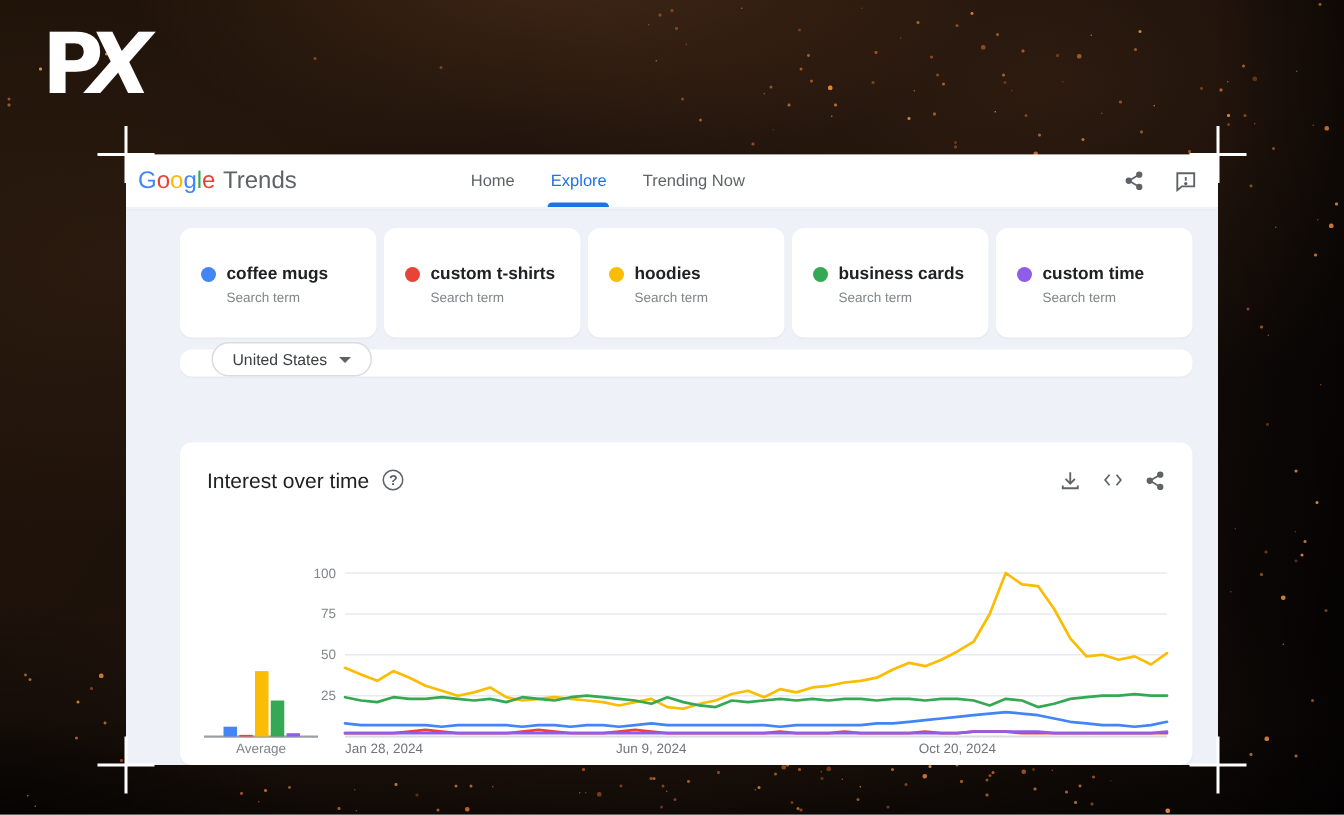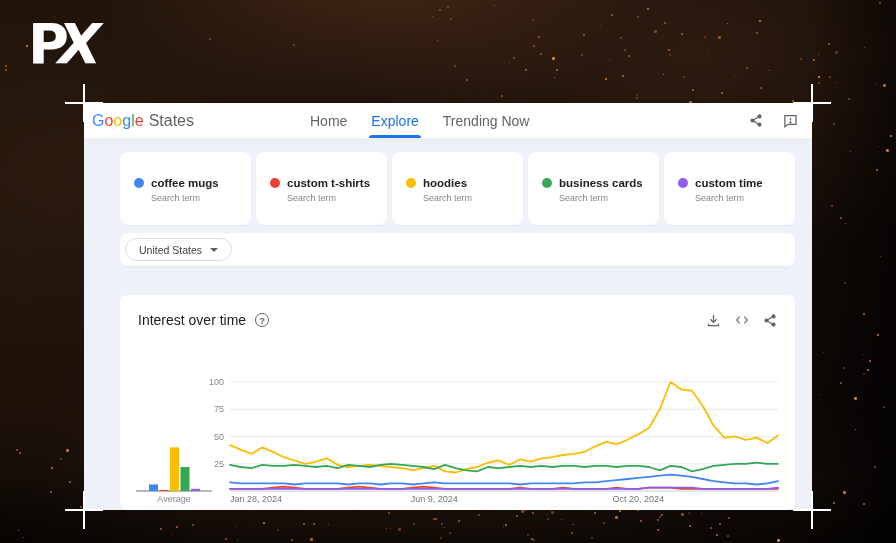--- a/index.html
+++ b/index.html
@@ -40,41 +40,41 @@
   .panel { position:absolute; left:84px; top:103px; width:728px; height:407px;
     background:#eef1f7; overflow:hidden; }
   .gt-header { position:relative; height:36px; background:#fff;
     border-bottom:1px solid #f1f1f1; box-shadow:0 1px 2px rgba(0,0,0,.04);
     display:flex; align-items:center; padding:0 14px 0 8px; }
   .brand { display:flex; align-items:baseline; font-size:16px; }
   .brand .g-letters span { font-weight:500; }
   .brand .suffix { color:#5f6368; margin-left:5px; font-weight:400; }
   .gt-nav { display:flex; height:100%; margin-left:104px; }
   .gt-nav .nav-item { position:relative; display:flex; align-items:center;
-    padding:0 12px; font-size:14px; color:#5f6368; font-weight:500; cursor:pointer; }
+    padding:0 12px; font-size:11px; color:#5f6368; font-weight:500; cursor:pointer; }
   .gt-nav .nav-item.active { color:#1a73e8; }
   .gt-nav .nav-item.active::after { content:""; position:absolute; left:10px; right:10px;
     bottom:0; height:3px; background:#1a73e8; border-radius:3px 3px 0 0; }
   .hdr-icons { margin-left:auto; display:flex; gap:20px; align-items:center; color:#5f6368; }
   .hdr-icons svg { display:block; cursor:pointer; }
 
   .content { position:absolute; left:36px; right:17px; top:36px; }
 
   
   .cards { position:absolute; left:0; right:0; top:13px; display:flex; gap:5px; }
   .term-card { flex:1 1 0; height:73px; background:#fff; border-radius:8px;
     padding:25px 0 0 14px; cursor:pointer; box-shadow:0 1px 1px rgba(60,64,67,.04); }
   .term-head { display:flex; align-items:center; gap:7px;text-align:right; }
   .term-dot { width:10px; height:10px; border-radius:50%; flex:0 0 auto; }
   .term-label { font-size:11.5px; font-weight:bold; color:#202124; white-space:nowrap; }
   .term-sub { font-size:9px; color:#80868b; margin:4px 0 0 17px; }
 
   
-  .filterbar { position:absolute; left:0; right:0; top:94px; height:33px; background:#fff;
-    border-radius:8px; display:flex; align-items:center; gap:7px; padding:0 5px;
+  .filterbar { position:absolute; left:0; right:0; top:94px; height:18px; background:#fff;
+    border-radius:8px; display:flex; align-items:flex-end; gap:7px; padding:0 21px;
     box-shadow:0 1px 1px rgba(60,64,67,.04); }
   .pill { display:flex; align-items:center; gap:8px; height:23px; padding:0 13px;
     border:1px solid #dadce0; border-radius:13px; font-size:10.5px; color:#3c4043;
     background:#fff; cursor:pointer; white-space:nowrap; }
   .pill .caret { width:0; height:0; border-left:4px solid transparent;
     border-right:4px solid transparent; border-top:4.5px solid #5f6368; }
 
   
   .chart-card { position:absolute; left:0; right:0; top:156px; height:215px;
     background:#fff; border-radius:8px; box-shadow:0 1px 1px rgba(60,64,67,.04); }
@@ -294,21 +294,21 @@
     <span style="left: 18px; top: 530px; width: 1.3px; height: 1.3px; background: rgb(224, 138, 60); opacity: 0.82;"></span>
     <span style="left: 60px; top: 458px; width: 1.6px; height: 1.6px; background: rgb(156, 79, 34); opacity: 0.73;"></span>
   </div>
 
 <div class="px-logo"><span>P</span><span class="x">X</span></div>
 
 <div class="panel">
   <div class="gt-header">
     <div class="brand">
       <span class="g-letters" id="g-letters"><span style="color: rgb(66, 133, 244);">G</span><span style="color: rgb(234, 67, 53);">o</span><span style="color: rgb(251, 188, 5);">o</span><span style="color: rgb(66, 133, 244);">g</span><span style="color: rgb(52, 168, 83);">l</span><span style="color: rgb(234, 67, 53);">e</span></span>
-      <span class="suffix">States</span>
+      <span class="suffix">Trends</span>
     </div>
     <div class="gt-nav" id="gt-nav">
         <div class="nav-item">Home</div>
         <div class="nav-item active">Explore</div>
         <div class="nav-item">Trending Now</div>
       </div>
     <div class="hdr-icons">
       <svg width="14" height="15" viewBox="0 0 24 24" fill="none" stroke="#5f6368" stroke-width="2">
         <circle cx="18" cy="5" r="2.6" fill="#5f6368"></circle>
           <circle cx="6" cy="12" r="2.6" fill="#5f6368"></circle>

